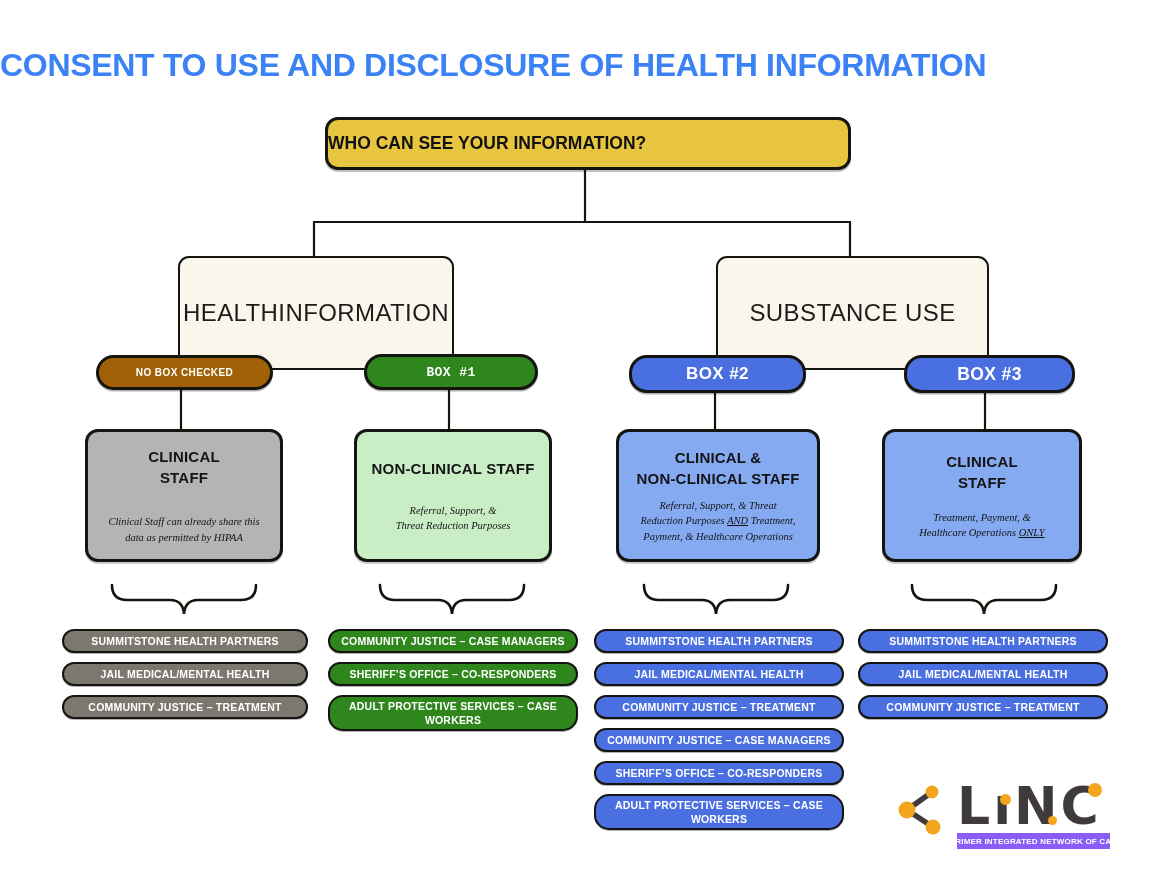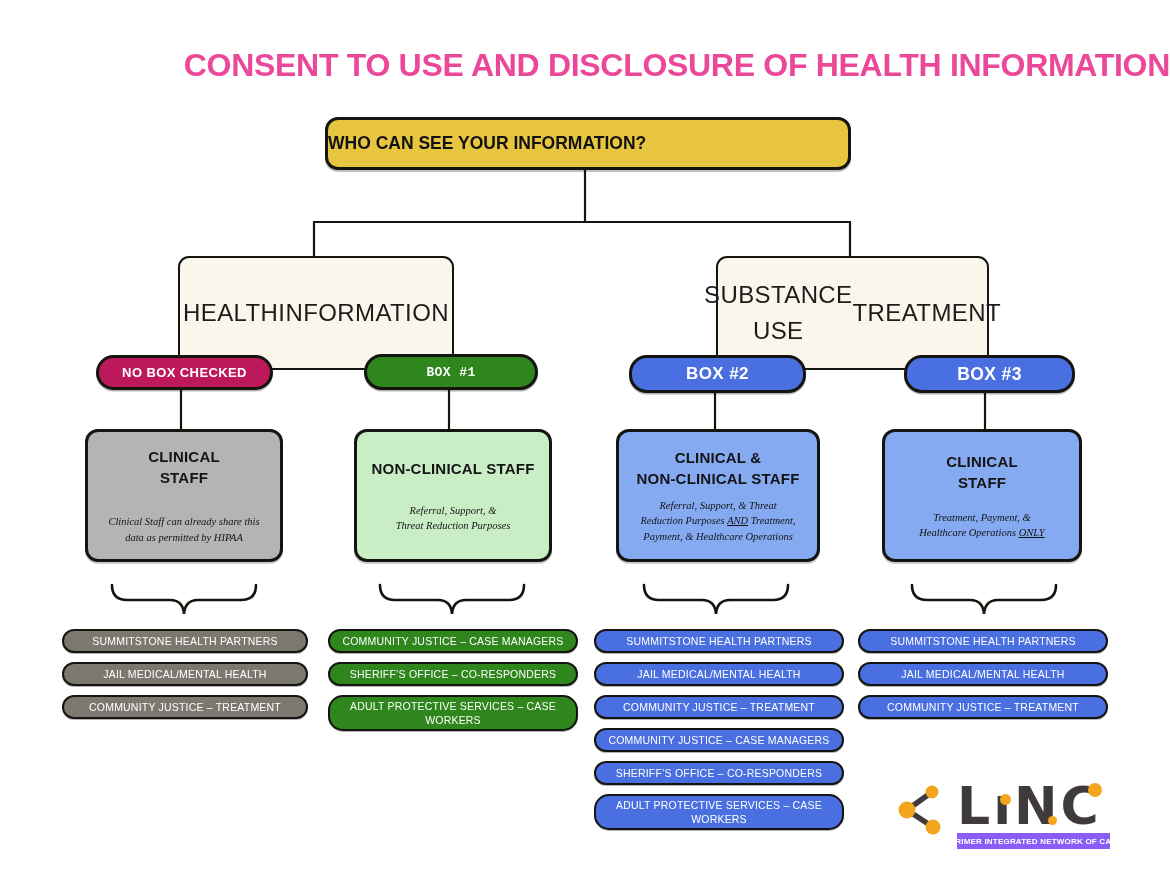--- a/index.html
+++ b/index.html
@@ -1,37 +1,37 @@
 <!DOCTYPE html>
 <html><head>
 <meta charset="utf-8">
 <style>
   html,body{margin:0;padding:0;background:#ffffff;}
   .canvas{position:relative;width:1170px;height:878px;background:#ffffff;overflow:hidden;
           font-family:"Liberation Sans",sans-serif;color:#151510;}
-  .title{position:absolute;top:47px;left:0;right:0;text-align:right;
-         font-size:32px;font-weight:800;letter-spacing:-0.3px;color:#ec4899;}
+  .title{position:absolute;top:47px;left:0;right:0;text-align:left;
+         font-size:32px;font-weight:800;letter-spacing:-0.3px;color:#3b82f6;}
   svg.wires{position:absolute;left:0;top:0;}
 
   .rootbox{position:absolute;left:325px;top:117px;width:520px;height:47px;
            background:#E8C53E;border:3px solid #15150f;border-radius:13px;
            display:flex;align-items:center;justify-content:flex-start;
            font-weight:800;font-size:17.5px;color:#111;box-shadow:0 2px 0 rgba(0,0,0,.25);}
 
   .panel{position:absolute;top:256px;height:110px;background:#FAF6EB;
          border:2.4px solid #15150f;border-radius:11px;
          display:flex;align-items:center;justify-content:center;
          font-size:24px;line-height:1.5;letter-spacing:0.4px;color:#1c1c1c;text-align:center;}
   #panel-left{left:178px;width:272px;}
   #panel-right{left:716px;width:269px;}
 
   .tag{position:absolute;display:flex;align-items:center;justify-content:center;
        color:#fff;font-weight:800;border:3px solid #15150f;border-radius:18px;
        letter-spacing:0.4px;box-shadow:0 1.5px 0 rgba(0,0,0,.3);}
-  #tag1{left:96px;top:355px;width:171px;height:29px;background:#be185d;font-size:13px;}
+  #tag1{left:96px;top:355px;width:171px;height:29px;background:#a16207;font-size:10px;}
   #tag2{left:364px;top:354px;width:168px;height:30px;background:#2F861D;font-size:13px;font-family:Liberation Mono, monospace;}
   #tag3{left:629px;top:355px;width:171px;height:32px;background:#4A6FE0;font-size:17px;}
   #tag4{left:904px;top:355px;width:165px;height:32px;background:#4A6FE0;font-size:17.5px;}
 
   .bigbox{position:absolute;top:429px;height:133px;border:3px solid #15150f;border-radius:13px;
           display:flex;flex-direction:column;align-items:center;justify-content:center;
           text-align:center;color:#141414;box-shadow:0 2px 0 rgba(0,0,0,.2);padding:6px 8px;box-sizing:border-box;}
   .bb-title{font-weight:800;font-size:15px;line-height:1.4;letter-spacing:0.2px;}
   .bb-note{font-style:italic;font-size:10.5px;line-height:1.45;font-family:Liberation Serif, serif;}
   .bb-note .u{text-decoration:underline;text-align:right;}
@@ -44,21 +44,21 @@
   #bb3 .bb-title{margin-bottom:9px;}
   #bb4 .bb-title{margin-bottom:17px;}
 
   .org-col{position:absolute;top:629px;display:flex;flex-direction:column;gap:9px;}
   #col1{left:62px;width:246px;}
   #col2{left:328px;width:250px;}
   #col3{left:594px;width:250px;}
   #col4{left:858px;width:250px;}
   .org-pill{min-height:24px;border:2.5px solid #15150f;border-radius:15px;
             display:flex;align-items:center;justify-content:center;
-            color:#fff;font-weight:400;font-size:10.5px;letter-spacing:0.2px;
+            color:#fff;font-weight:700;font-size:10.5px;letter-spacing:0.2px;
             text-align:center;padding:2px 10px;line-height:1.35;
             box-shadow:0 1px 0 rgba(0,0,0,.3);box-sizing:border-box;}
   .gray  .org-pill{background:#7C7870;}
   .green .org-pill{background:#2F861D;}
   .blue  .org-pill{background:#4A6FE0;}
 
   .logo{position:absolute;left:895px;top:780px;width:235px;height:75px;}
   .logo .share{position:absolute;left:2px;top:2px;}
   .logo .word{position:absolute;left:62px;top:0;width:160px;height:52px;
               font-family:"DejaVu Sans",sans-serif;font-weight:700;font-size:52px;
@@ -93,21 +93,20 @@
   <div class="rootbox">
     <span>WHO CAN SEE YOUR INFORMATION?</span>
   </div>
 
   <div class="panel" id="panel-left">
     <div>HEALTH</div>
     <div>INFORMATION</div>
   </div>
   <div class="panel" id="panel-right">
     <div>SUBSTANCE USE</div>
-    <div>TREATMENT</div>
   </div>
 
   <div class="tag" id="tag1">NO BOX CHECKED</div>
   <div class="tag" id="tag2">BOX #1</div>
   <div class="tag" id="tag3">BOX #2</div>
   <div class="tag" id="tag4">BOX #3</div>
 
   <div class="bigbox" id="bb1">
     <div class="bb-title">
       <div>CLINICAL</div>

